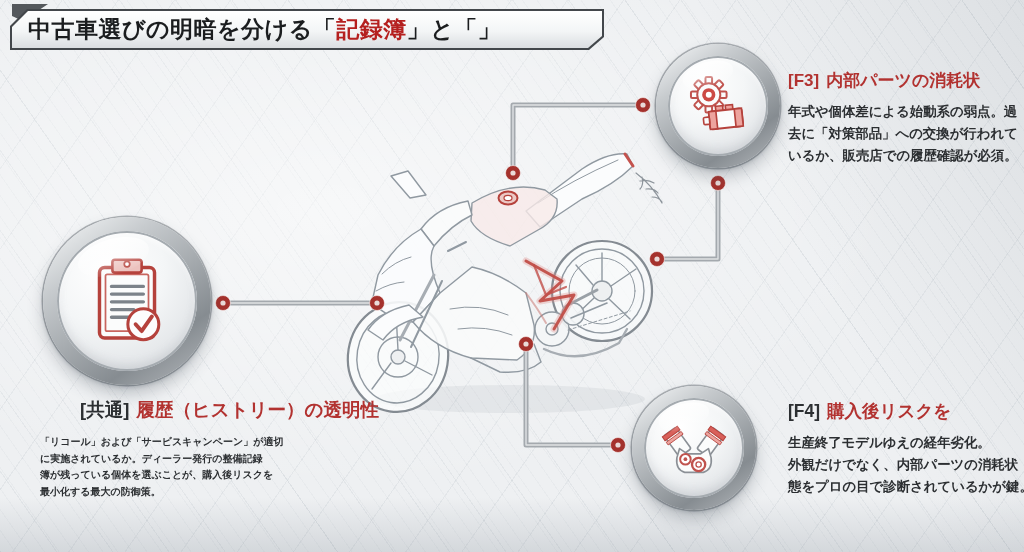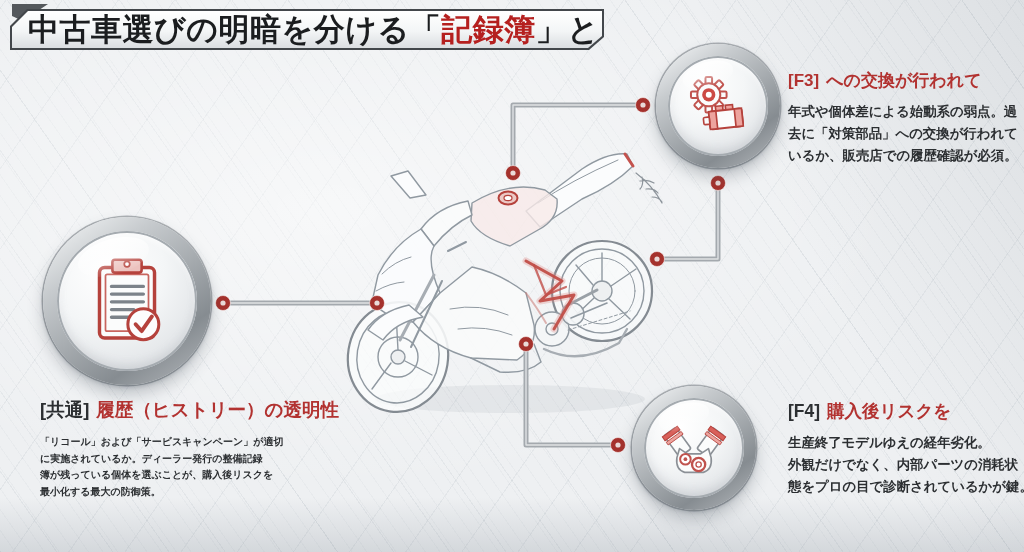--- a/index.html
+++ b/index.html
@@ -26,21 +26,21 @@
   
   .title-corner{position:absolute;left:12px;top:4px;width:36px;height:17px;background:#54585c;
     clip-path:polygon(0 0,100% 0,30% 100%,0 70%);z-index:3;}
   .title-outer{position:absolute;left:10px;top:9px;width:594px;height:41px;background:#43474b;
     clip-path:polygon(17px 0,100% 0,100% calc(100% - 13px),calc(100% - 15px) 100%,0 100%,0 17px);
     z-index:4;filter:drop-shadow(2px 3px 2px rgba(90,100,110,.35));}
   .title-inner{position:absolute;inset:2px;
     clip-path:polygon(16px 0,100% 0,100% calc(100% - 12px),calc(100% - 14px) 100%,0 100%,0 16px);
     background:linear-gradient(180deg,#ffffff 0%,#f3f5f6 55%,#dbdee1 100%);
     display:flex;align-items:center;padding-left:16px;box-sizing:border-box;}
-  .title-inner span{font-size:31px;font-weight:bold;letter-spacing:.5px;white-space:nowrap;}
+  .title-inner span{font-size:23px;font-weight:bold;letter-spacing:.5px;white-space:nowrap;}
   .seg-dark{color:#1b1d1f;}
   .seg-red{color:#b5201f;}
 
   
   .hub{position:absolute;border-radius:50%;z-index:5;
     background:linear-gradient(145deg,#f1f3f4 5%,#c7cbce 28%,#868c91 74%,#b0b4b8 96%);
     box-shadow:0 9px 16px rgba(70,80,90,.30),0 2px 4px rgba(70,80,90,.28),0 0 0 1.5px rgba(120,126,132,.55);}
   .hub-face{position:absolute;inset:12px;border-radius:50%;
     background:radial-gradient(circle at 36% 28%,#ffffff 0%,#f4f6f7 42%,#e0e3e6 80%,#d4d8db 100%);
     box-shadow:inset 0 0 0 2px #a5abb0,inset 0 4px 7px rgba(255,255,255,.85),inset 0 -6px 10px rgba(130,138,145,.22);
@@ -63,21 +63,21 @@
   .red{color:#b23230;text-align:center;}
   .dark{color:#2c2f32;}
   .c-body{font-weight:bold;color:#2c2f32;white-space:pre-line;}
   .callout-f3{left:788px;top:69px;width:245px;}
   .callout-f3 .c-heading{font-size:17px;}
   .callout-f3 .c-body{margin-top:9px;font-size:13.4px;line-height:1.64;}
   .callout-f4{left:788px;top:399px;width:250px;}
   .callout-f4 .c-heading{font-size:17.5px;}
   .callout-f4 .c-body{margin-top:9px;font-size:13.4px;line-height:1.64;}
   .callout-common{left:40px;top:397px;width:352px;}
-  .callout-common .c-heading{font-size:18.5px;}
+  .callout-common .c-heading{font-size:18.5px;margin-left:40px;}
   .callout-common .c-body{margin-top:12px;font-size:10px;line-height:1.66;}
 </style>
 </head>
 <body>
 
 <div class="stage">
 
   <svg class="bike-svg" viewBox="0 0 362 292">
     <ellipse cx="180" cy="266" rx="135" ry="14" fill="rgba(120,130,140,.10)"></ellipse>
     <g fill="none" stroke="#9099a1" stroke-width="1.4" stroke-linejoin="round" stroke-linecap="round">
@@ -285,21 +285,21 @@
         <circle cx="37" cy="64" r="8" fill="#fff" stroke="#c0534e" stroke-width="3"></circle>
         <circle cx="37" cy="64" r="2.8" fill="#c0534e"></circle>
         <circle cx="57" cy="72" r="10" fill="#fff" stroke="#c0534e" stroke-width="3.5"></circle>
         <circle cx="57" cy="72" r="4" fill="#fff" stroke="#c0534e" stroke-width="2"></circle>
       </svg>
     </div>
   </div>
 
   <div class="callout callout-f3">
     <div class="c-heading">
-      <span class="tag red">[F3]</span><span class="red">への交換が行われて</span>
+      <span class="tag red">[F3]</span><span class="red">内部パーツの消耗状</span>
     </div>
     <div class="c-body">年式や個体差による始動系の弱点。過
 去に「対策部品」への交換が行われて
 いるか、販売店での履歴確認が必須。</div>
   </div>
 
   <div class="callout callout-f4">
     <div class="c-heading">
       <span class="tag dark">[F4]</span><span class="red">購入後リスクを</span>
     </div>

